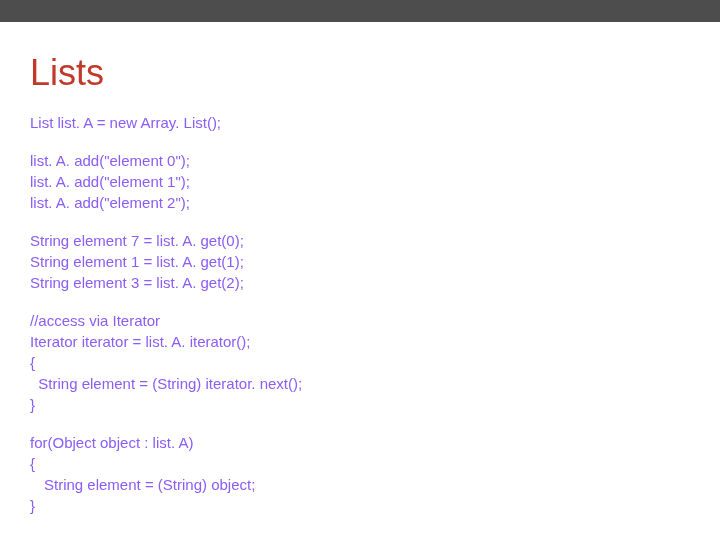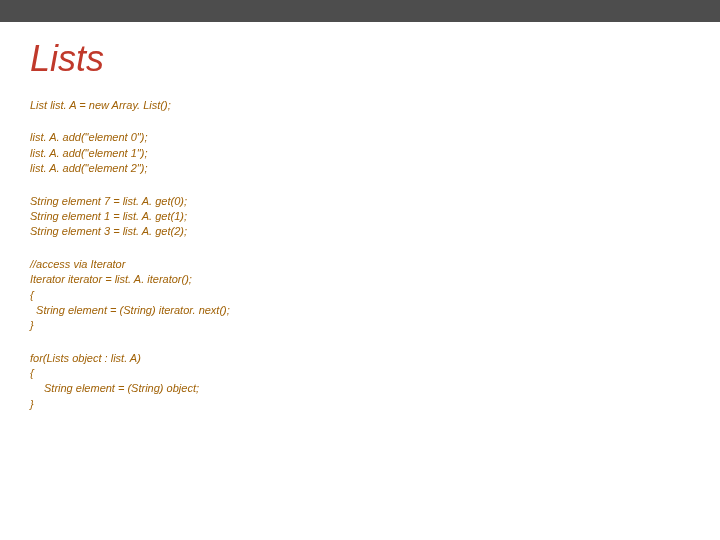--- a/index.html
+++ b/index.html
@@ -9,34 +9,33 @@
       background: #ffffff;
       font-family: Arial, Helvetica, sans-serif;
       overflow: hidden;
     }
     .top-bar {
       width: 100%;
       height: 22px;
       background: #4d4d4d;
     }
     .content {
-      padding: 16px 30px 0 30px;
-      font-style: italic;
+      padding: 30px 30px 0 30px;
     }
     .slide-title {
       font-size: 36px;
       font-weight: 400;
       color: #c0392b;
       margin-bottom: 18px;
       font-family: Arial, sans-serif;
     }
     .code-block {
       font-family: Arial, Helvetica, sans-serif;
-      font-size: 11px;
-      color: #a16207;
+      font-size: 15px;
+      color: #8b5cf6;
       line-height: 1.4;
     }
     .code-line {
       white-space: pre;
     }
     .blank { height: 17px; }
     .indent { padding-left: 14px; }
   </style>
 </head>
 <body>
@@ -56,18 +55,18 @@
     <div class="code-line">String element 7 = list. A. get(0);</div>
     <div class="code-line">String element 1 = list. A. get(1);</div>
     <div class="code-line">String element 3 = list. A. get(2);</div>
     <div class="blank"></div>
     <div class="code-line">//access via Iterator</div>
     <div class="code-line">Iterator iterator = list. A. iterator();</div>
     <div class="code-line">{</div>
     <div class="code-line">  String element = (String) iterator. next();</div>
     <div class="code-line">}</div>
     <div class="blank"></div>
-    <div class="code-line">for(Lists object : list. A)</div>
+    <div class="code-line">for(Object object : list. A)</div>
     <div class="code-line">{</div>
     <div class="code-line indent">String element = (String) object;</div>
     <div class="code-line">}</div>
   </div>
 </div>
 
 </body></html>

